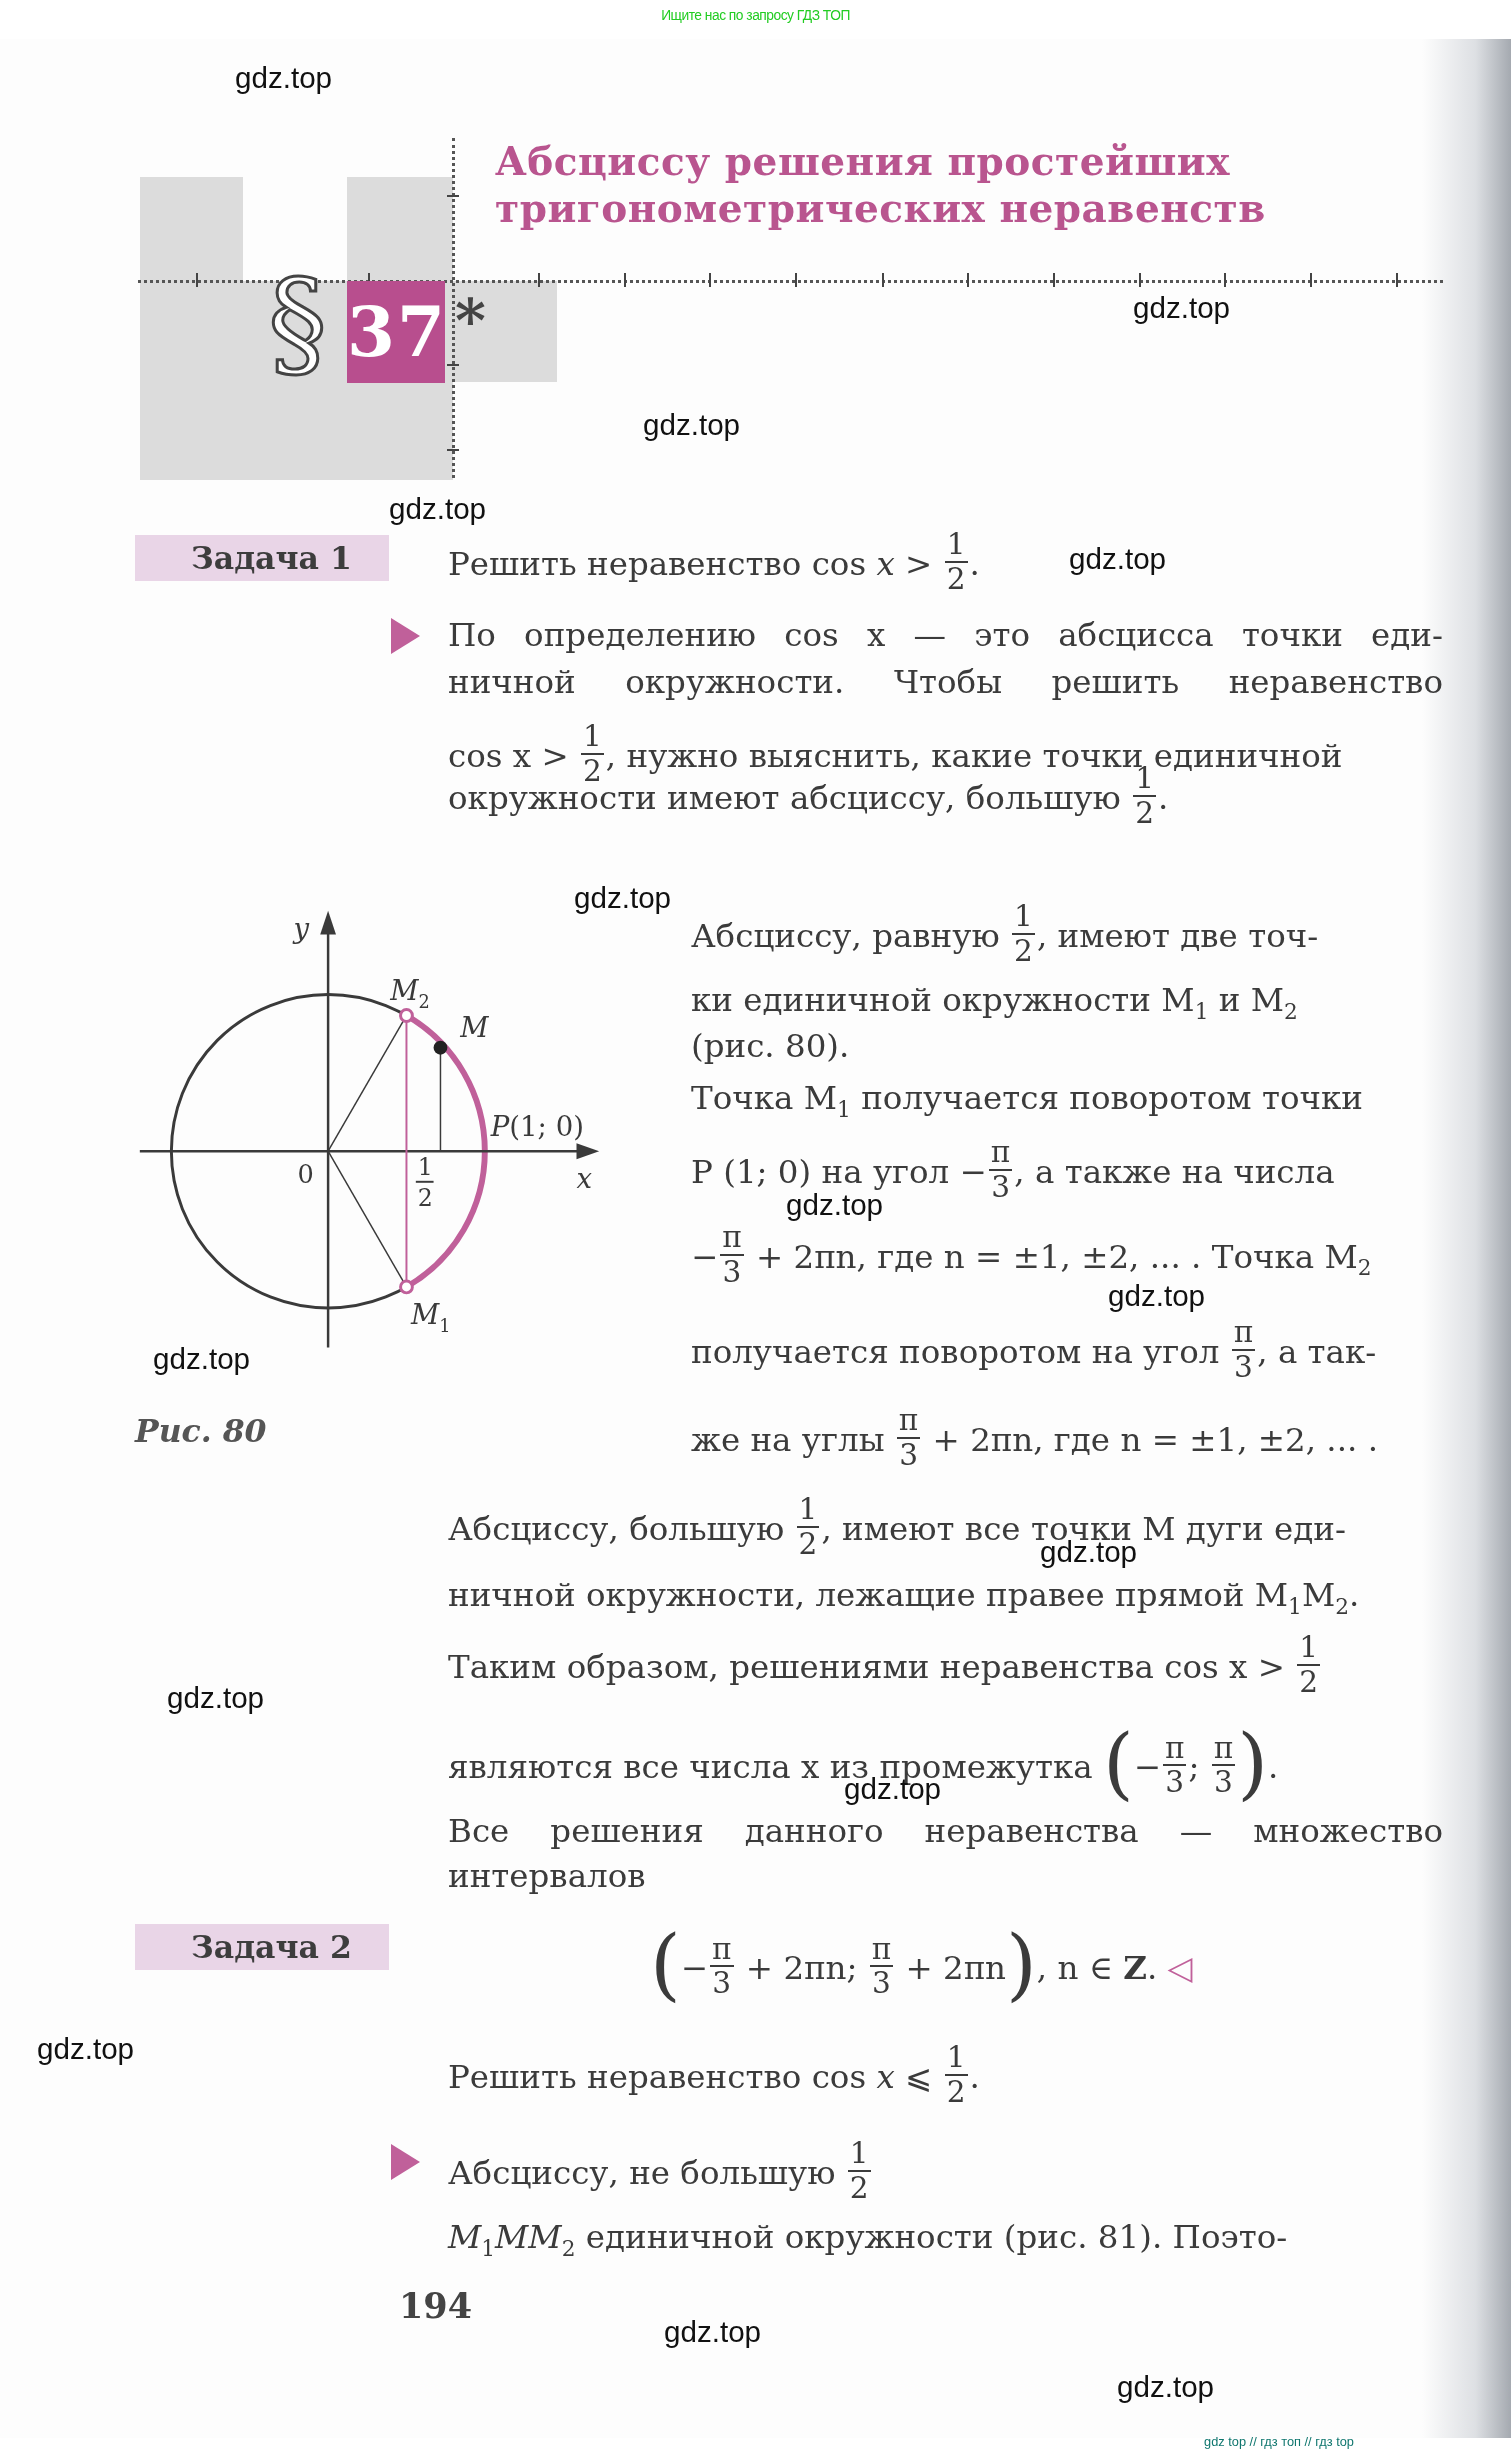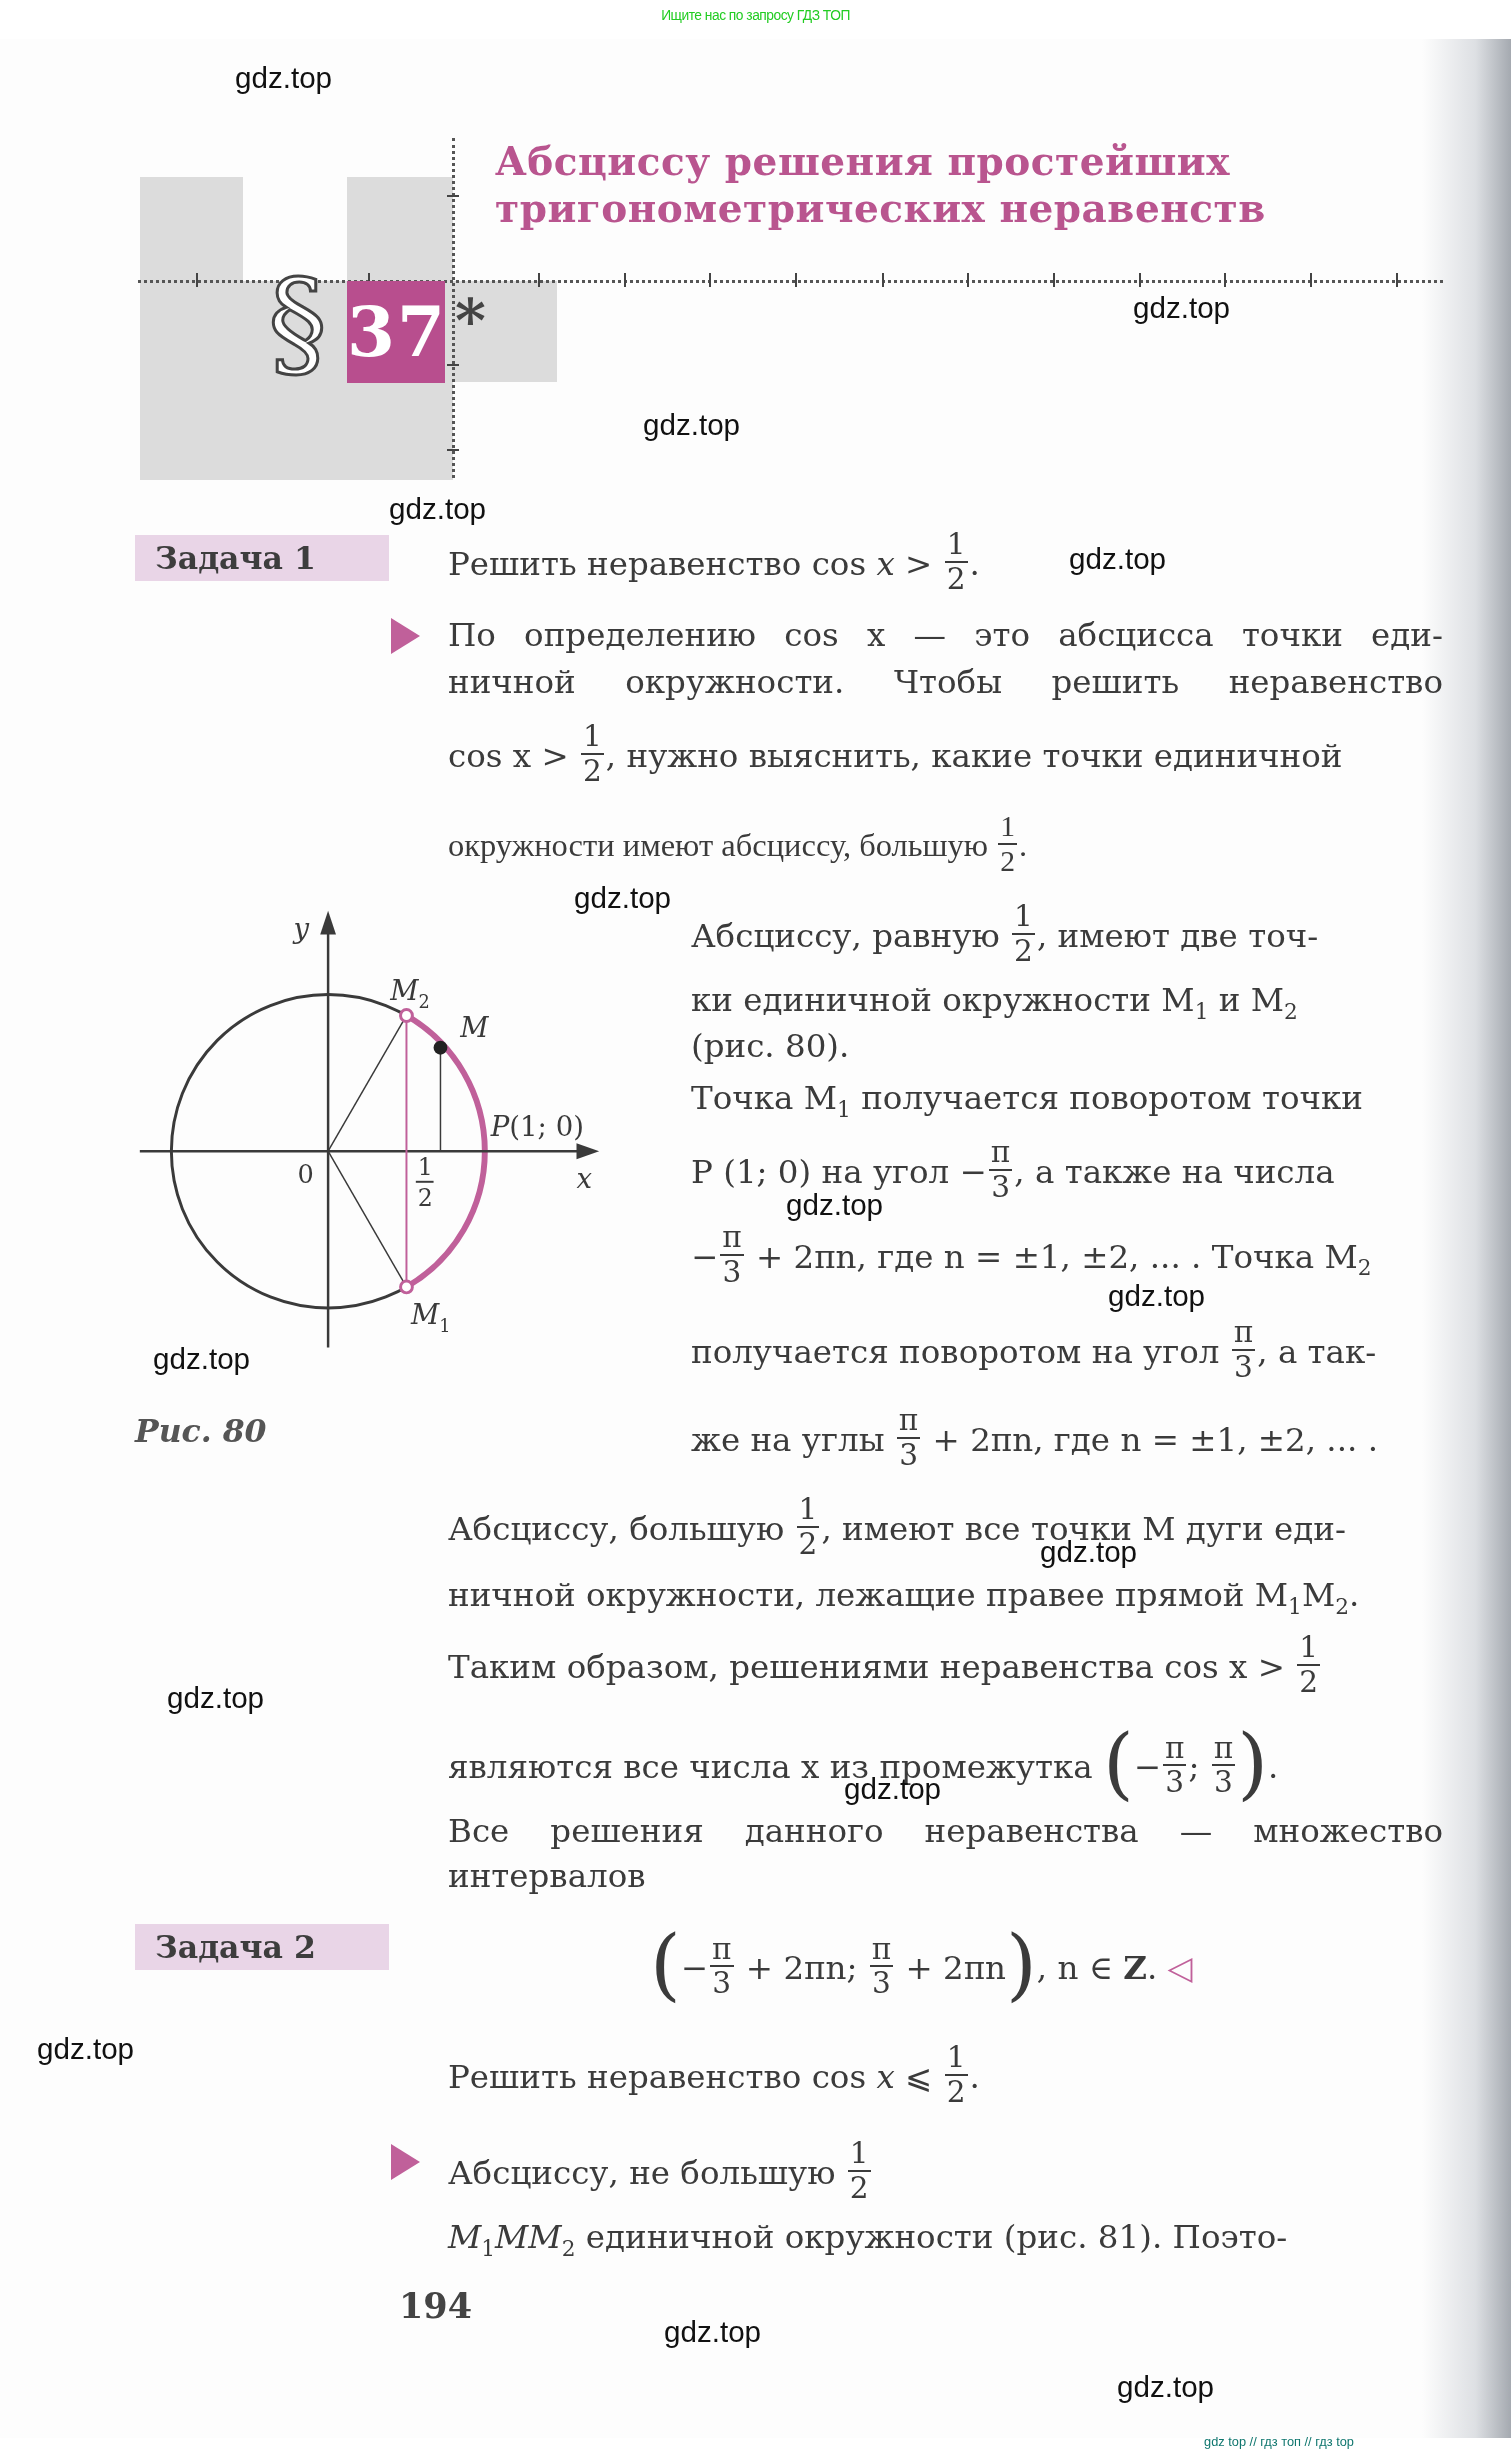--- a/index.html
+++ b/index.html
@@ -28,21 +28,21 @@
     -webkit-text-stroke: 3px #444; line-height: 1; }
   .asterisk { position: absolute; left: 455px; top: 292px; font-size: 59px; color: #444; font-weight: bold; line-height: 1; }
   .dot-h { position: absolute; left: 138px; top: 280px; width: 1305px; height: 0; border-top: 3px dotted #555; }
   .dot-v { position: absolute; left: 452px; top: 138px; width: 0; height: 340px; border-left: 3px dotted #555; }
   .tick-h { position: absolute; top: 273px; width: 2px; height: 13.8px; background: #444; }
   .tick-v { position: absolute; left: 447px; width: 11.8px; height: 2px; background: #444; }
   .title { position: absolute; left: 495px; top: 138px; font-size: 39px; font-weight: bold; color: #b9558f; line-height: 47px; letter-spacing: 0.5px; }
 
   
   .task-label { position: absolute; left: 135px; width: 254px; height: 46px; background: #e9d5e7;
-    font-size: 31.5px; font-weight: bold; color: #3d3d3d; line-height: 46px; padding-left: 20px; box-sizing: border-box; }
+    font-size: 31.5px; font-weight: bold; color: #3d3d3d; line-height: 46px; padding-left: 56px; box-sizing: border-box; }
   .arrow { position: absolute; width: 0; height: 0; border-top: 18.7px solid transparent; border-bottom: 18.7px solid transparent; border-left: 29.6px solid #c0609a; }
 
   .line { position: absolute; font-size: 32.5px; line-height: 39px; white-space: nowrap; color: #3b3b3b; }
   .just { text-align: justify; text-align-last: justify; }
   .frac { display: inline-block; vertical-align: middle; text-align: center; line-height: 1; margin: 0 2px; position: relative; top: -3.9px; }
   .frac .num { display: block; border-bottom: 2px solid #3b3b3b; padding: 0 2px 1px; font-size: 29.6px; }
   .frac .den { display: block; padding-top: 2px; font-size: 29.6px; }
   .it { font-style: italic; }
   .sub { font-size: 21.7px; vertical-align: -7.9px; }
   .bold { font-weight: bold; }
@@ -100,21 +100,21 @@
 <div class="line" style="left:448px;top:534px;">
   <span>Решить неравенство cos </span><span class="it">x</span><span> &gt; </span><span class="frac"><span class="num">1</span><span class="den">2</span></span><span>.</span>
 </div>
 
 <div class="arrow" style="left:391px;top:618px;"></div>
 <div class="line just" style="left:448px;top:616px;width:995px;">По определению cos x — это абсцисса точки еди-</div>
 <div class="line just" style="left:448px;top:663px;width:995px;">ничной окружности. Чтобы решить неравенство</div>
 <div class="line" style="left:448px;top:726px;width:995px;">
   <span>cos x &gt; </span><span class="frac"><span class="num">1</span><span class="den">2</span></span><span>, нужно выяснить, какие точки единичной</span>
 </div>
-<div class="line" style="left:448px;top:816px;font-family:Liberation Serif, serif;">
+<div class="line" style="left:448px;top:768px;">
   <span>окружности имеют абсциссу, большую </span><span class="frac"><span class="num">1</span><span class="den">2</span></span><span>.</span>
 </div>
 
 <svg class="fig" viewBox="0 0 560 500" width="552" height="493">
 
   <circle cx="203" cy="268" r="159" fill="none" stroke="#3a3a3a" stroke-width="3"></circle>
 
   <path d="M 282.5 405.7 A 159 159 0 0 0 282.5 130.3" fill="none" stroke="#c0609a" stroke-width="6"></path>
 
   <line x1="12" y1="268" x2="470" y2="268" stroke="#3a3a3a" stroke-width="2.5"></line>

